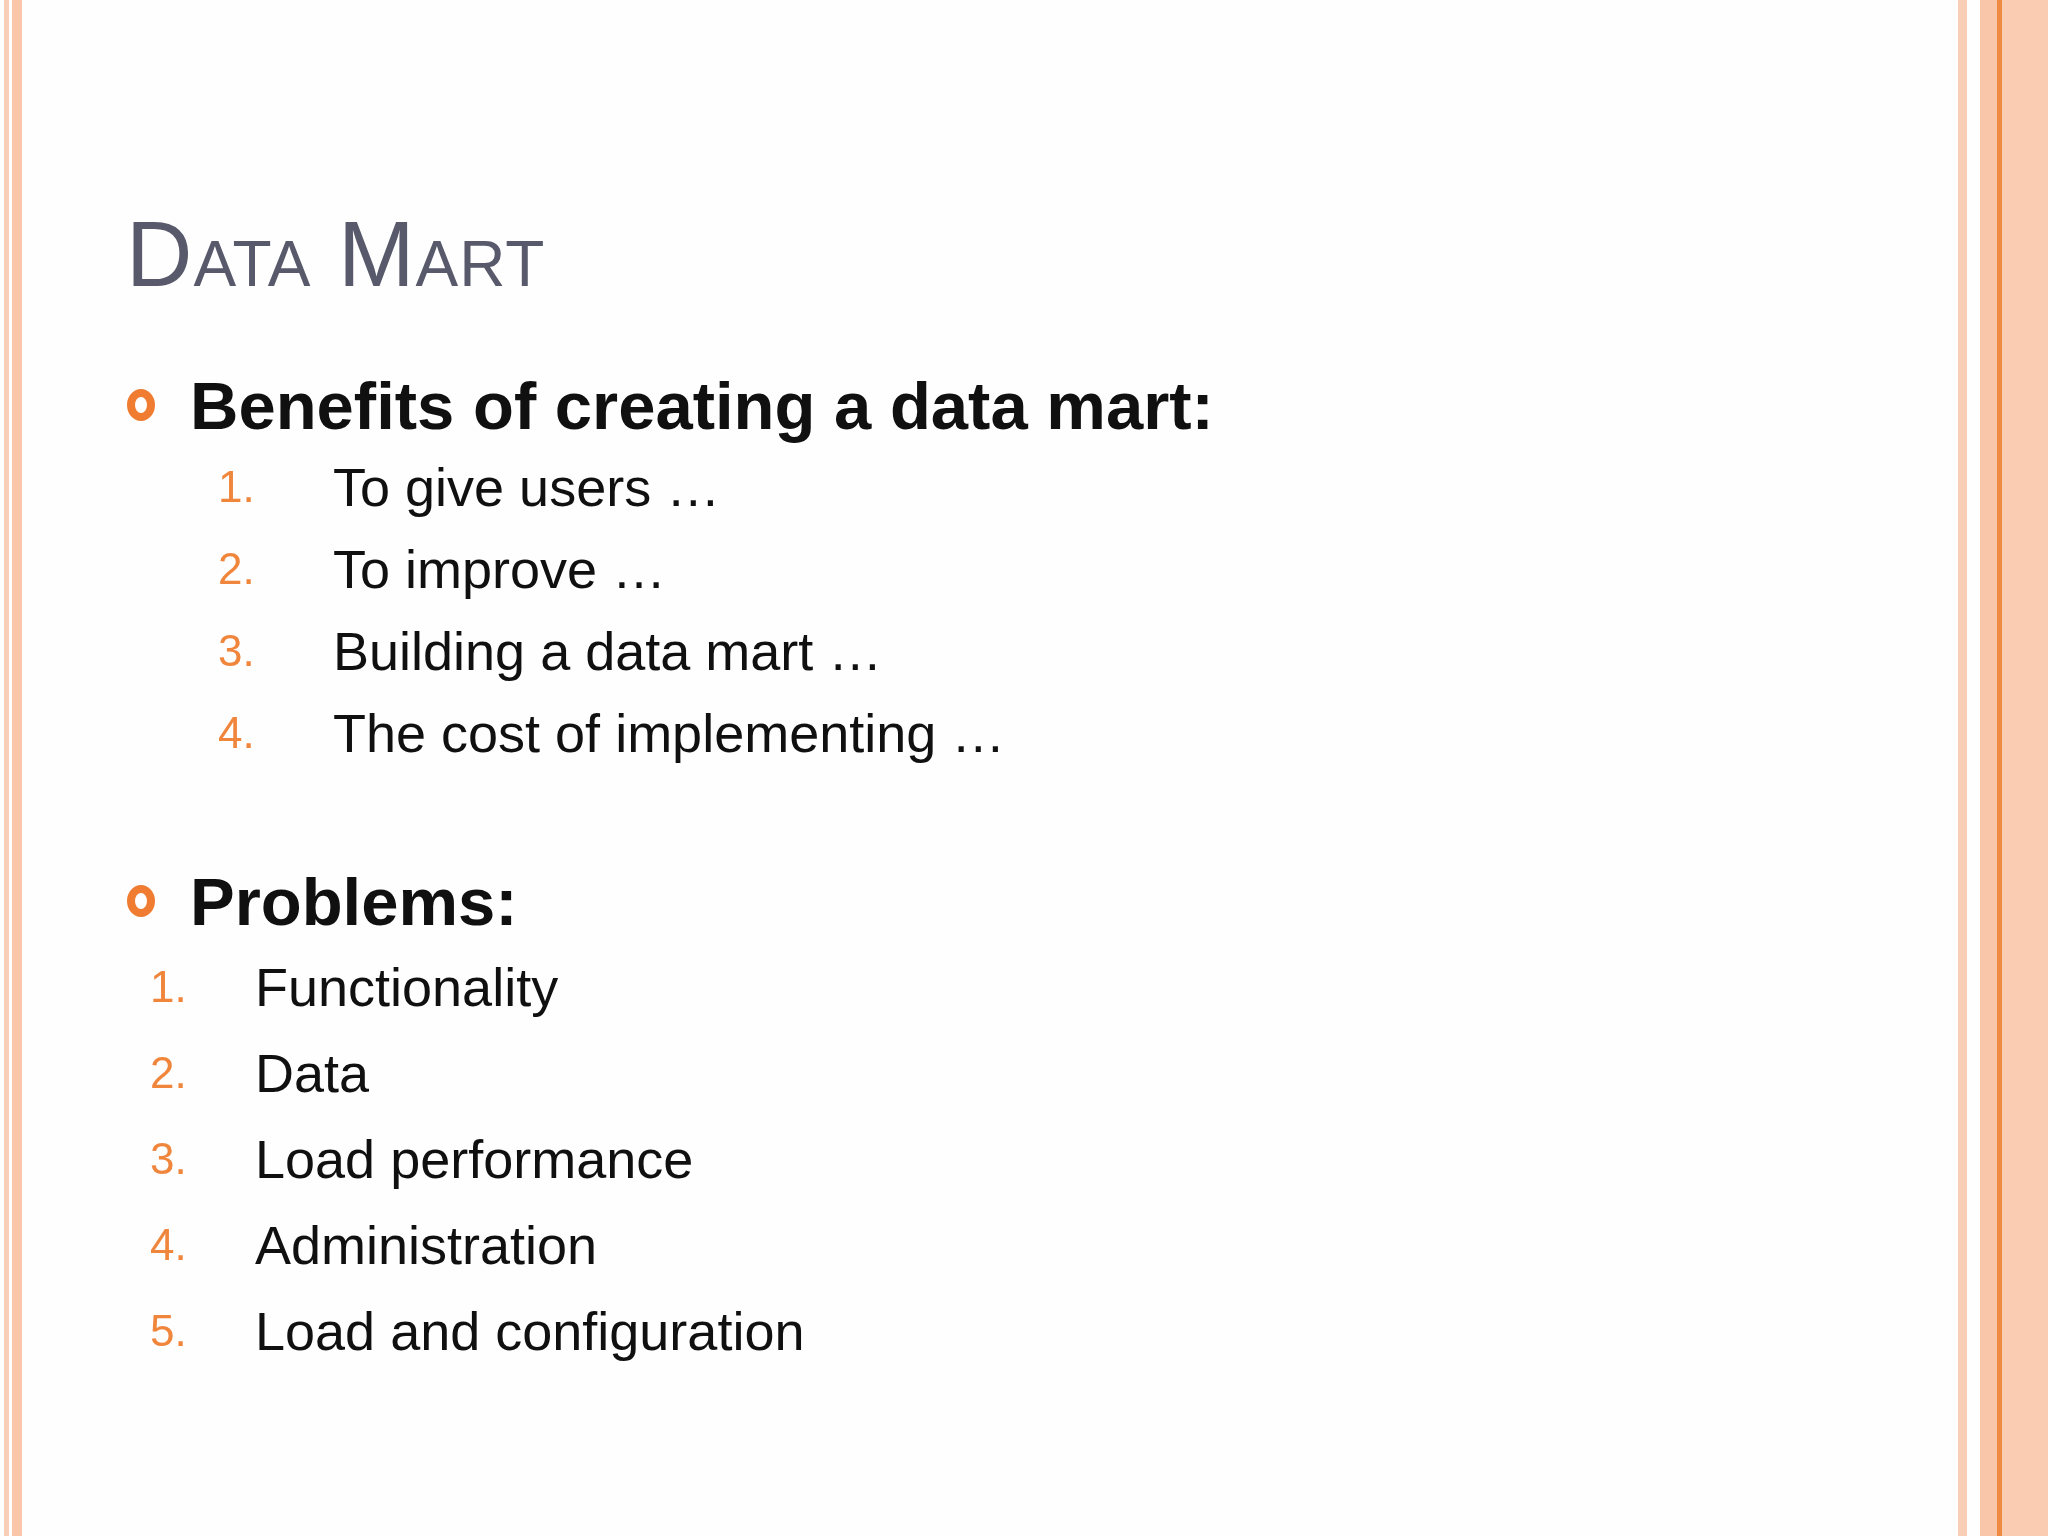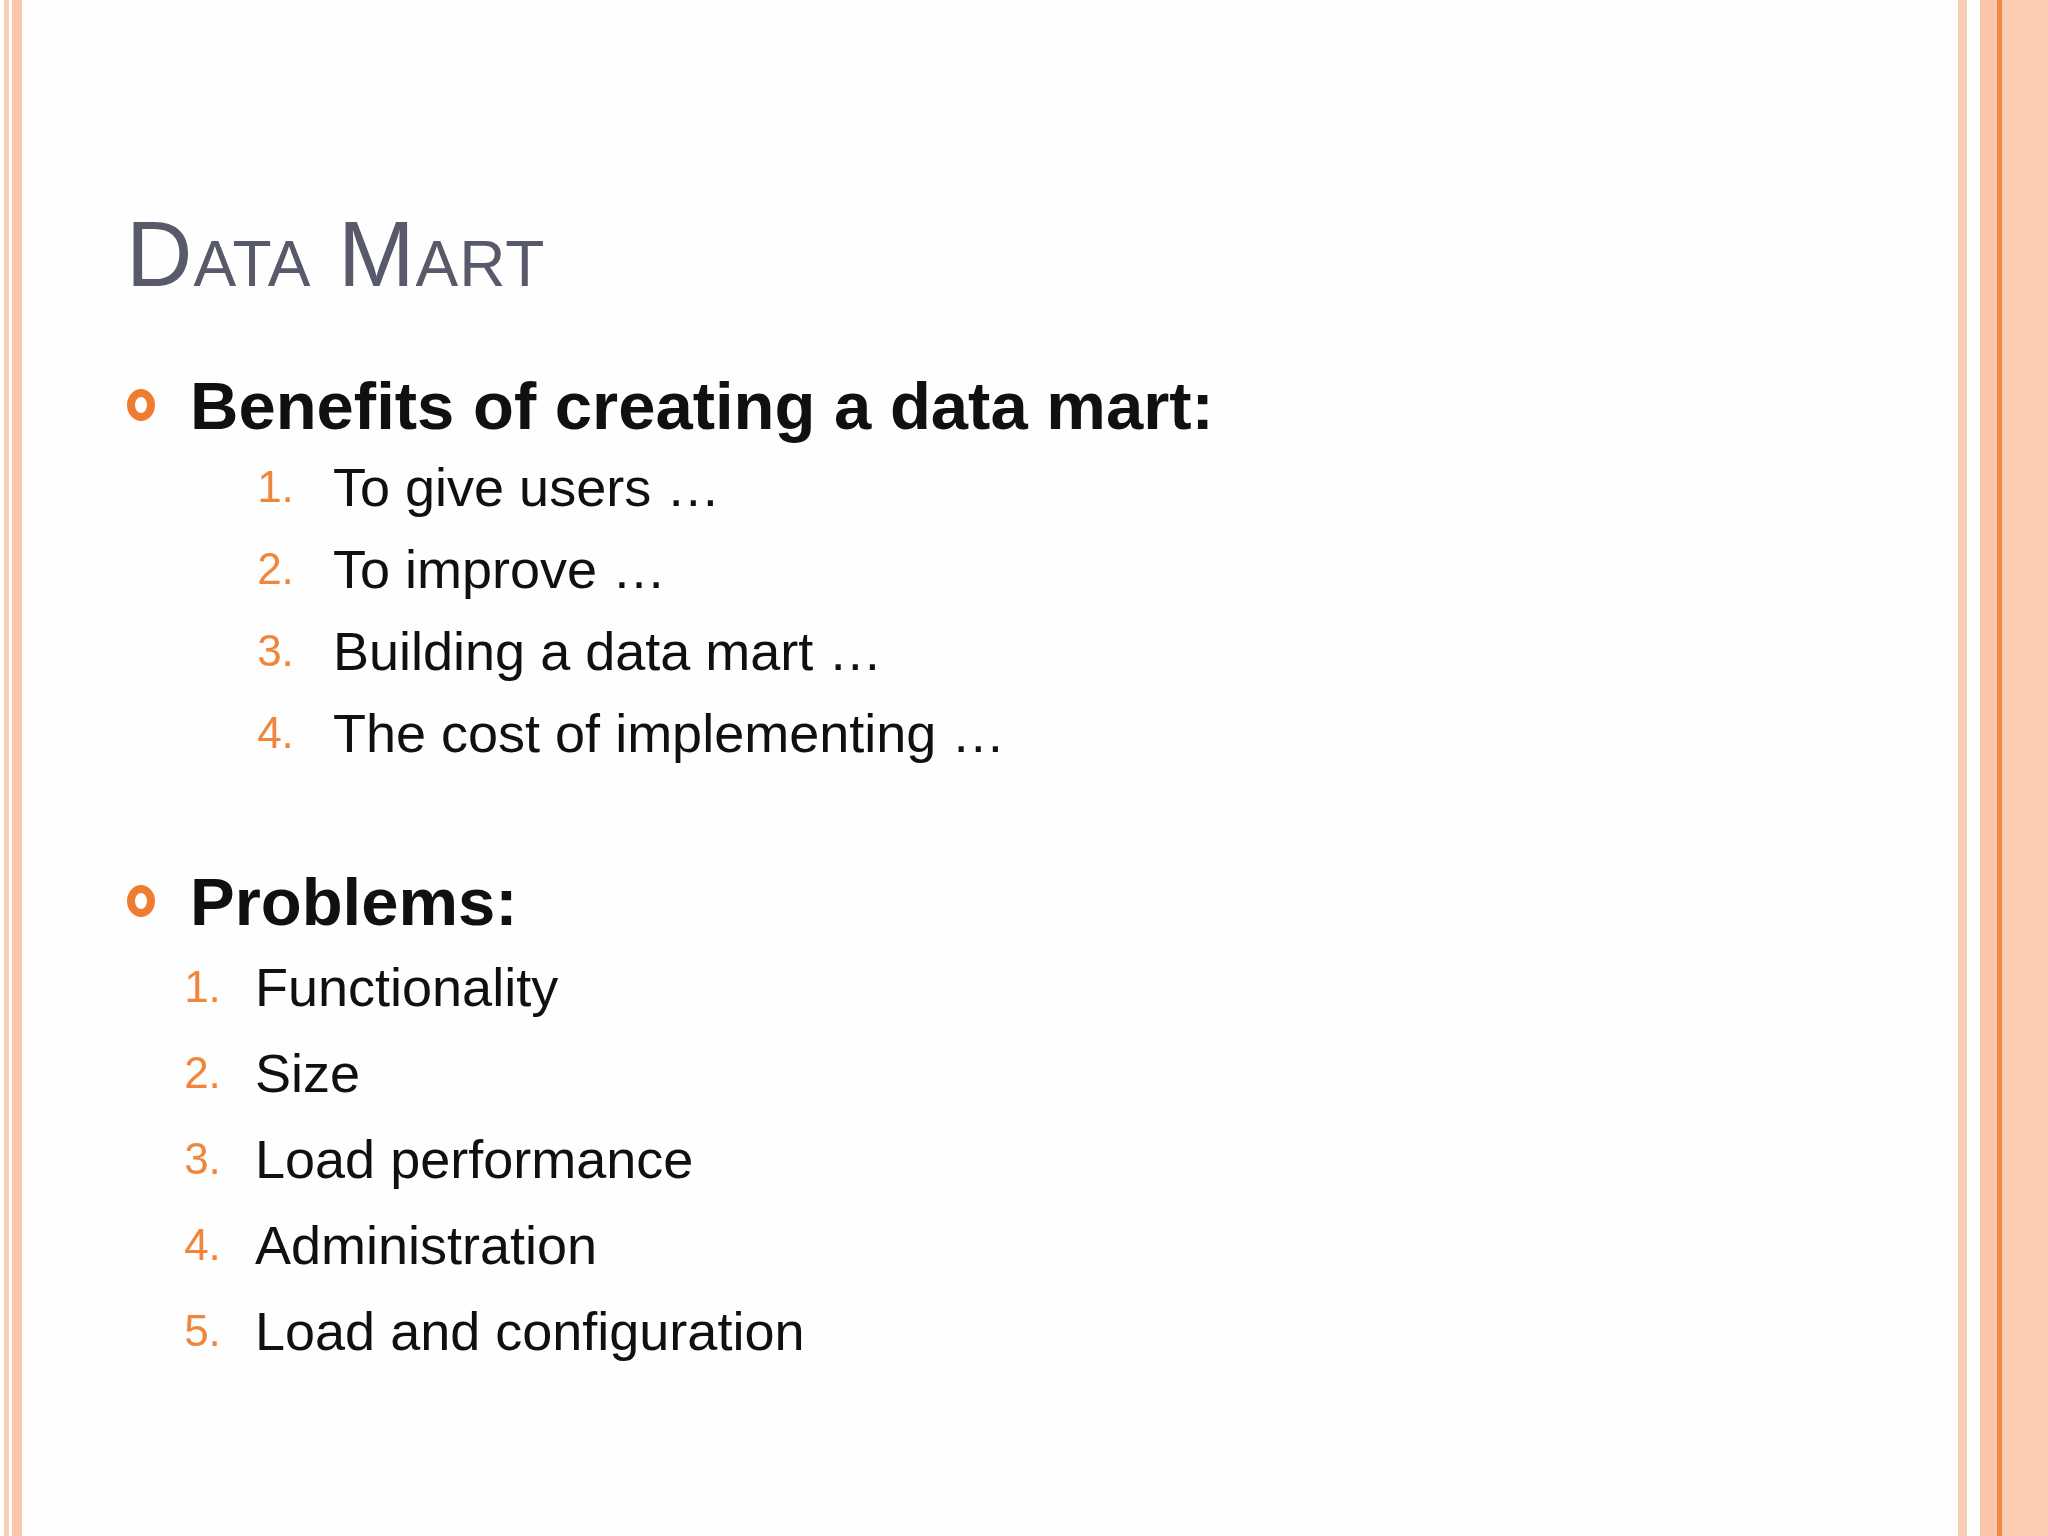--- a/index.html
+++ b/index.html
@@ -3,21 +3,20 @@
 <meta charset="utf-8">
 <style>
   html, body { margin: 0; padding: 0; background: #ffffff; }
   .slide {
     position: relative;
     width: 2048px;
     height: 1536px;
     background: #FEFEFE;
     font-family: "Liberation Sans", sans-serif;
     overflow: hidden;
-    text-align: center;
   }
   .stripe { position: absolute; top: 0; bottom: 0; }
   .stripe-l-thin  { left: 4px;    width: 5px;  background: #F8CEB6; }
   .stripe-l-thick { left: 12px;   width: 10px; background: #FAC6AA; }
   .stripe-r-thin  { left: 1958px; width: 9px;  background: #F8CEB6; }
   .stripe-r-mid   { left: 1980px; width: 17px; background: #FAC6AA; }
   .stripe-r-line  { left: 1997px; width: 5px;  background: #EF8A43; }
   .stripe-r-band  { left: 2002px; width: 46px; background: #FACDB3; }
 
   .title {
@@ -142,21 +141,21 @@
     </div>
     <div>
 
         <div class="item">
           <span class="num">1.</span>
           <span class="itext">Functionality</span>
         </div>
 
         <div class="item">
           <span class="num">2.</span>
-          <span class="itext">Size</span>
+          <span class="itext">Data</span>
         </div>
 
         <div class="item">
           <span class="num">3.</span>
           <span class="itext">Load performance</span>
         </div>
 
         <div class="item">
           <span class="num">4.</span>
           <span class="itext">Administration</span>

